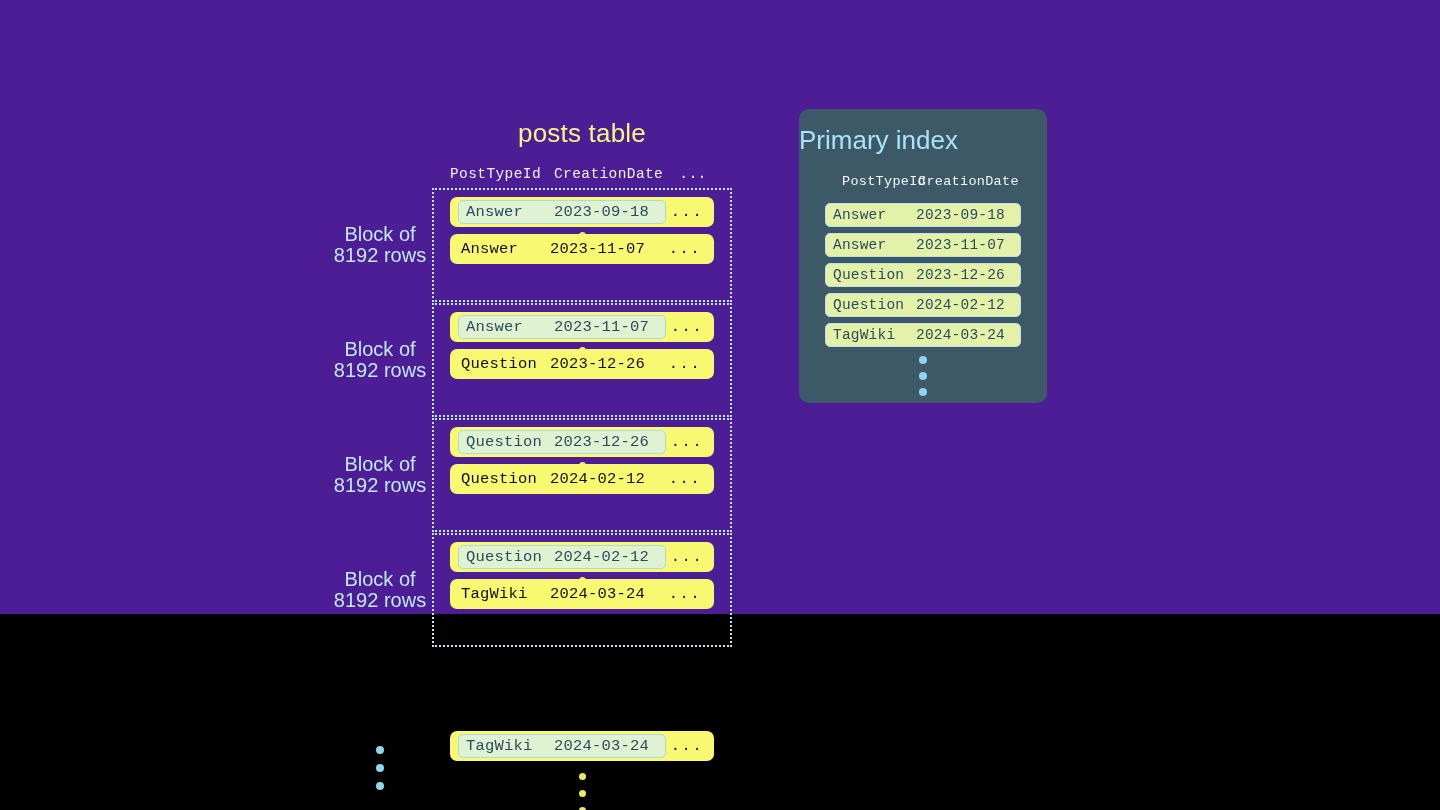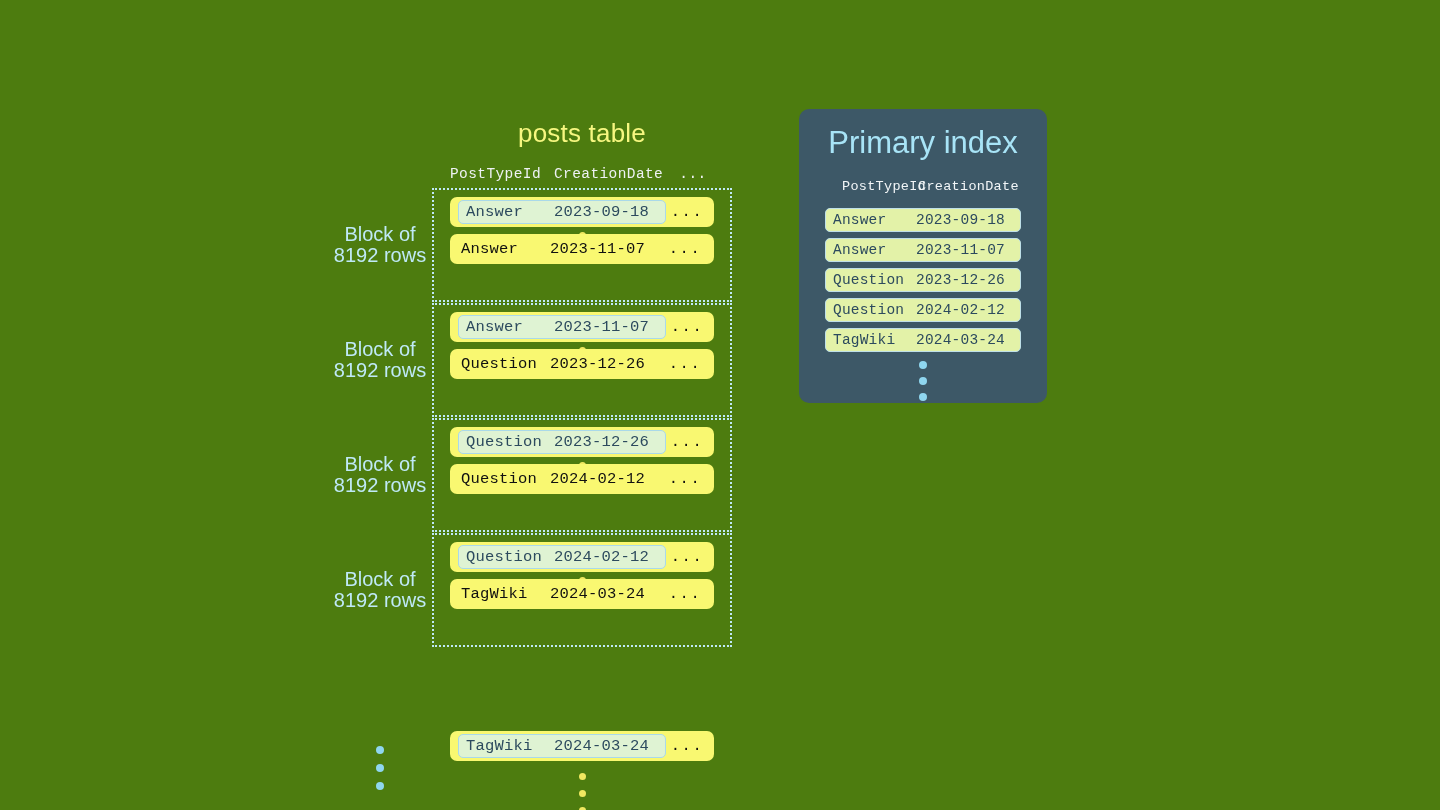--- a/index.html
+++ b/index.html
@@ -13,22 +13,22 @@
     overflow: hidden;
   }
   body {
     font-family: "Liberation Sans", sans-serif;
     position: relative;
   }
 
   .canvas {
     position: relative;
     width: 1440px;
-    height: 810px;
-    background: #4d7c0f;
+    height: 614px;
+    background: #4c1d95;
   }
 
   
   .posts-table {
     position: absolute;
     left: 332px;
     top: 118px;
     width: 420px;
   }
 
@@ -208,23 +208,23 @@
     position: absolute;
     left: 799px;
     top: 109px;
     width: 248px;
     height: 294px;
     background: #3d5867;
     border-radius: 10px;
   }
 
   .index-title {
-    text-align: center;
+    text-align: left;
     color: #a8e4f7;
-    font-size: 31px;
+    font-size: 26px;
     margin-top: 16px;
     font-family: "Liberation Sans", sans-serif;
   }
 
   .index-colheads {
     display: flex;
     justify-content: center;
     margin-top: 18px;
     color: #f2f6f8;
     font-family: "Liberation Mono", monospace;

